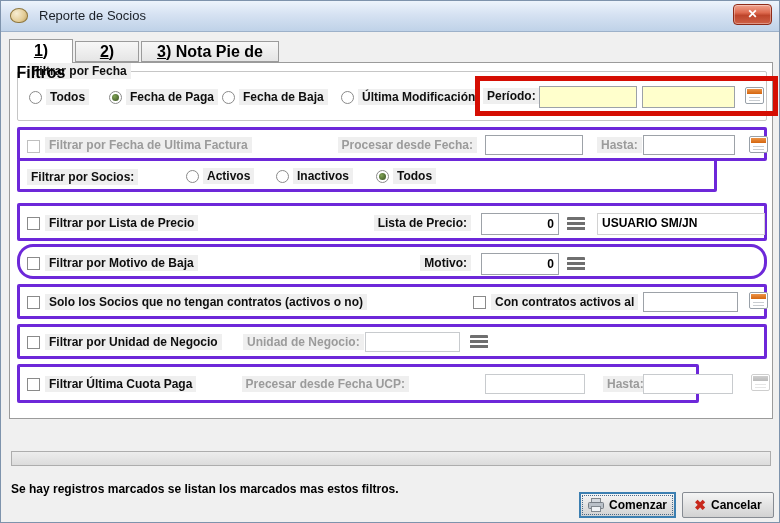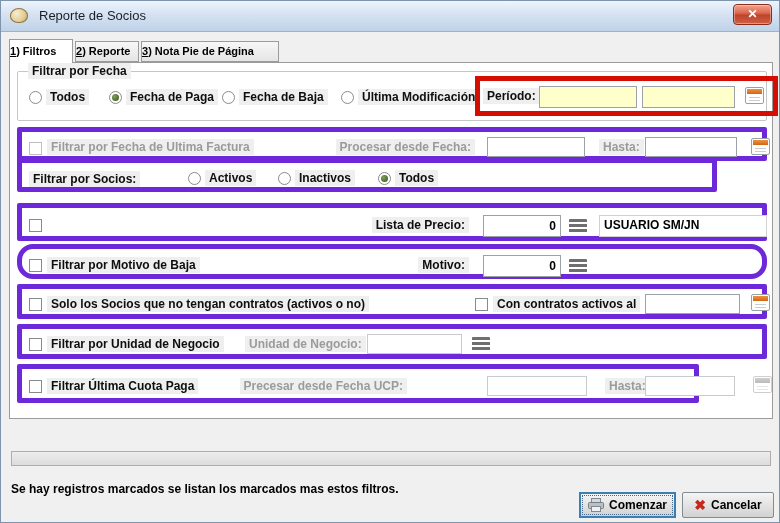--- a/index.html
+++ b/index.html
@@ -13,33 +13,33 @@
   .appicon{position:absolute;left:9px;top:7px;width:18px;height:15px;border-radius:50% 50% 45% 45%;
     background:radial-gradient(circle at 35% 35%,#F7EDD3,#E3CC96 60%,#B89A5A);
     border:1px solid #8F7840;box-sizing:border-box;}
   .title{position:absolute;left:38px;top:0;line-height:29px;font-size:13px;color:#1A1F26;}
   .closebtn{position:absolute;right:7px;top:3px;width:39px;height:21px;box-sizing:border-box;
     background:linear-gradient(#F0A38F,#DE6B50 40%,#BE452B 55%,#CE6046);
     border:1px solid #8E2B18;border-radius:4px;color:#fff;text-align:center;
     font-weight:bold;font-size:12px;line-height:19px;
     box-shadow:inset 0 0 0 1px rgba(255,255,255,.35);cursor:default;}
   
-  .tab{position:absolute;box-sizing:border-box;font-weight:bold;
-    font-size:11px;color:#000;border:1px solid #9B9B9B;}
+  .tab{position:absolute;box-sizing:border-box;text-align:center;font-weight:bold;
+    font-size:16px;color:#000;border:1px solid #9B9B9B;}
   .tab .u{text-decoration:underline;}
   .tab.active{left:8px;top:38px;width:64px;height:24px;background:#fff;border-bottom:none;
     z-index:5;line-height:22px;}
   .tab.inactive{top:40px;height:21px;line-height:19px;background:linear-gradient(#F7F7F7,#E5E5E5);}
   .tab.t2{left:74px;width:64px;}
   .tab.t3{left:140px;width:138px;}
   .panel{position:absolute;left:8px;top:61px;width:764px;height:357px;box-sizing:border-box;
     background:#fff;border:1px solid #9B9B9B;}
   
   .rowbox{position:absolute;box-sizing:border-box;background:#fff;
-    border:5px solid #6d28d9;border-radius:2px;}
+    border:3px solid #6d28d9;border-radius:2px;}
   .lbl{position:absolute;font-size:12px;font-weight:bold;color:#0E0E0E;background:#EFEFEF;
     padding:1px 4px;white-space:nowrap;line-height:14px;}
   .lbl.dis{color:#9B9B9B;}
   .cb{position:absolute;width:13px;height:13px;box-sizing:border-box;background:#fff;
     border:1px solid #8A8A8A;}
   .cb.dis{border-color:#BFBFBF;}
   .rb{position:absolute;width:13px;height:13px;box-sizing:border-box;background:#fff;
     border:1px solid #8A8A8A;border-radius:50%;}
   .rb.sel::after{content:"";position:absolute;left:2px;top:2px;width:7px;height:7px;
     border-radius:50%;background:radial-gradient(circle at 35% 35%,#7FA254,#384F22);}
@@ -136,20 +136,21 @@
     <span class="rb" style="left:166px;top:9px;"></span>
     <span class="lbl" style="left:183px;top:7px;">Activos</span>
     <span class="rb" style="left:256px;top:9px;"></span>
     <span class="lbl" style="left:273px;top:7px;">Inactivos</span>
     <span class="rb sel" style="left:356px;top:9px;"></span>
     <span class="lbl" style="left:373px;top:7px;">Todos</span>
   </div>
 
   <div class="rowbox" style="left:16px;top:202px;width:750px;height:38px;">
     <span class="cb" style="left:7px;top:11px;"></span>
+    <span class="lbl" style="left:25px;top:9px;">Filtrar por Lista de Precio</span>
     <span class="lbl" style="right:293px;top:9px;">Lista de Precio:</span>
     <input class="fld num h22" style="left: 461px; top: 7px; width: 78px;" readonly="" value="0">
     <span class="ham" style="left:547px;top:11px;"></span>
     <div class="txtfld" style="left:577px;top:7px;width:168px;">USUARIO SM/JN</div>
   </div>
 
   <div class="rowbox" style="left:16px;top:243px;width:750px;height:35px;border-radius:16px;">
     <span class="cb" style="left:7px;top:10px;"></span>
     <span class="lbl" style="left:25px;top:8px;">Filtrar por Motivo de Baja</span>
     <span class="lbl" style="right:293px;top:8px;">Motivo:</span>

